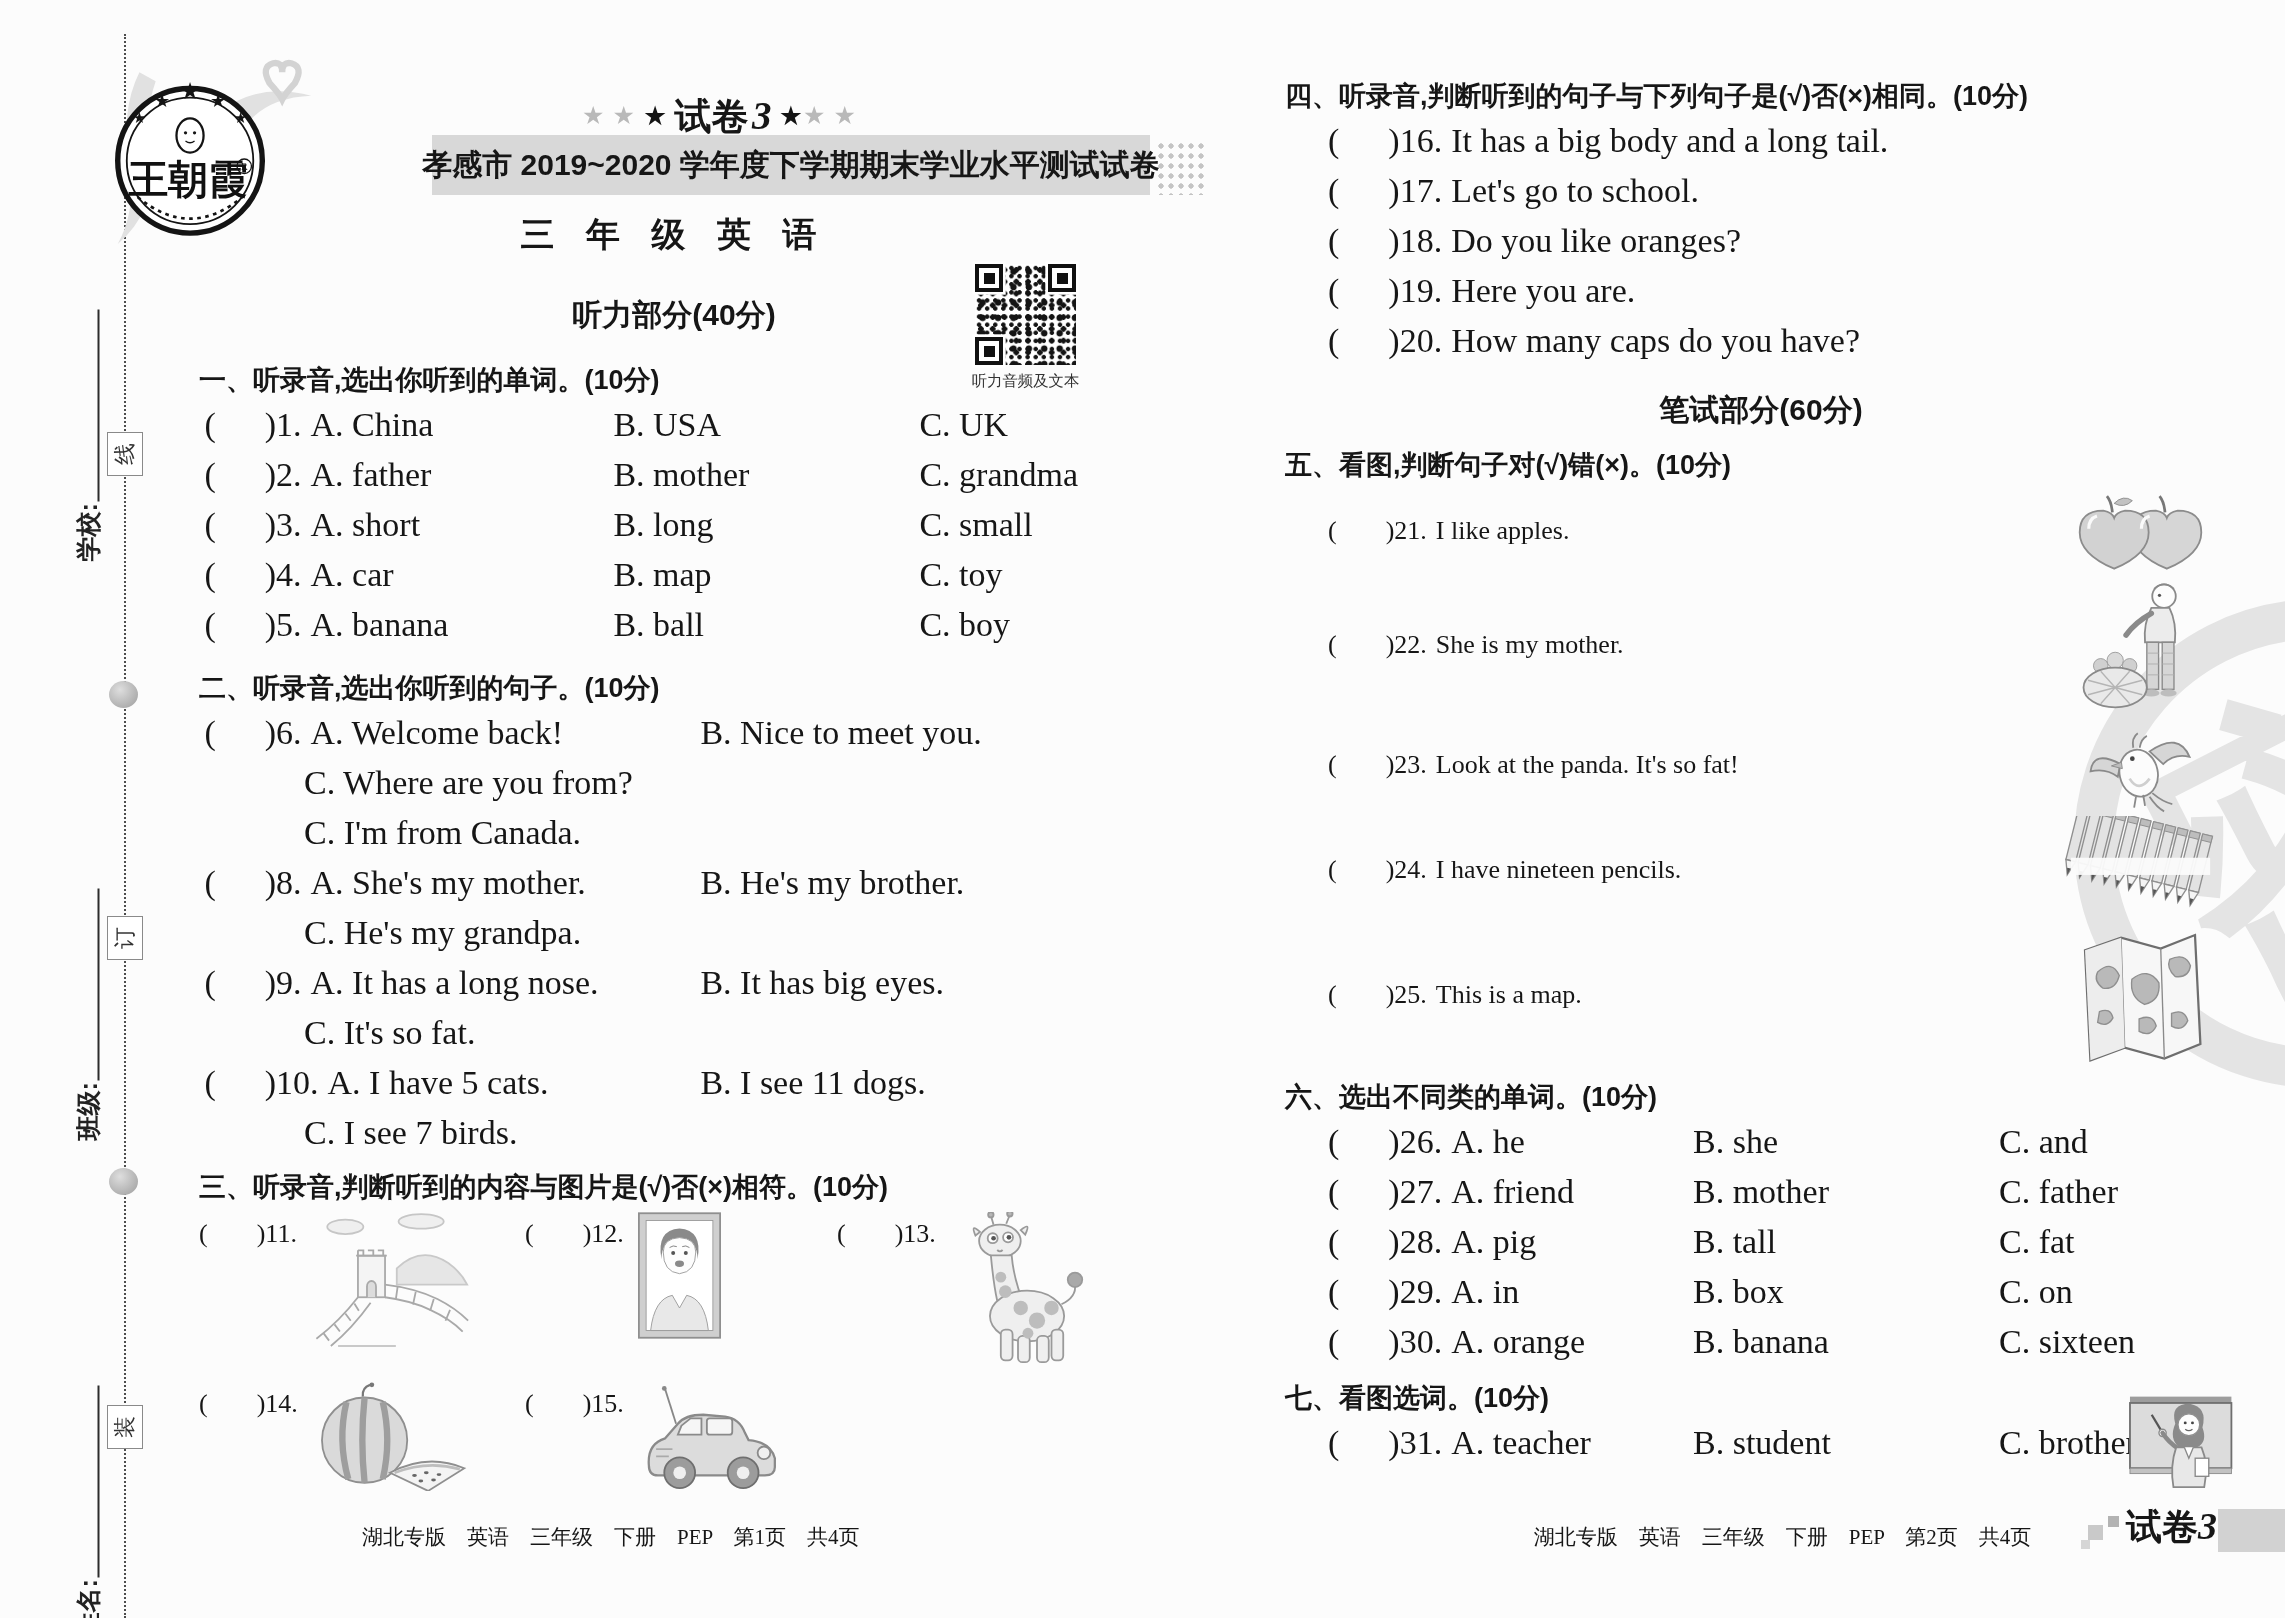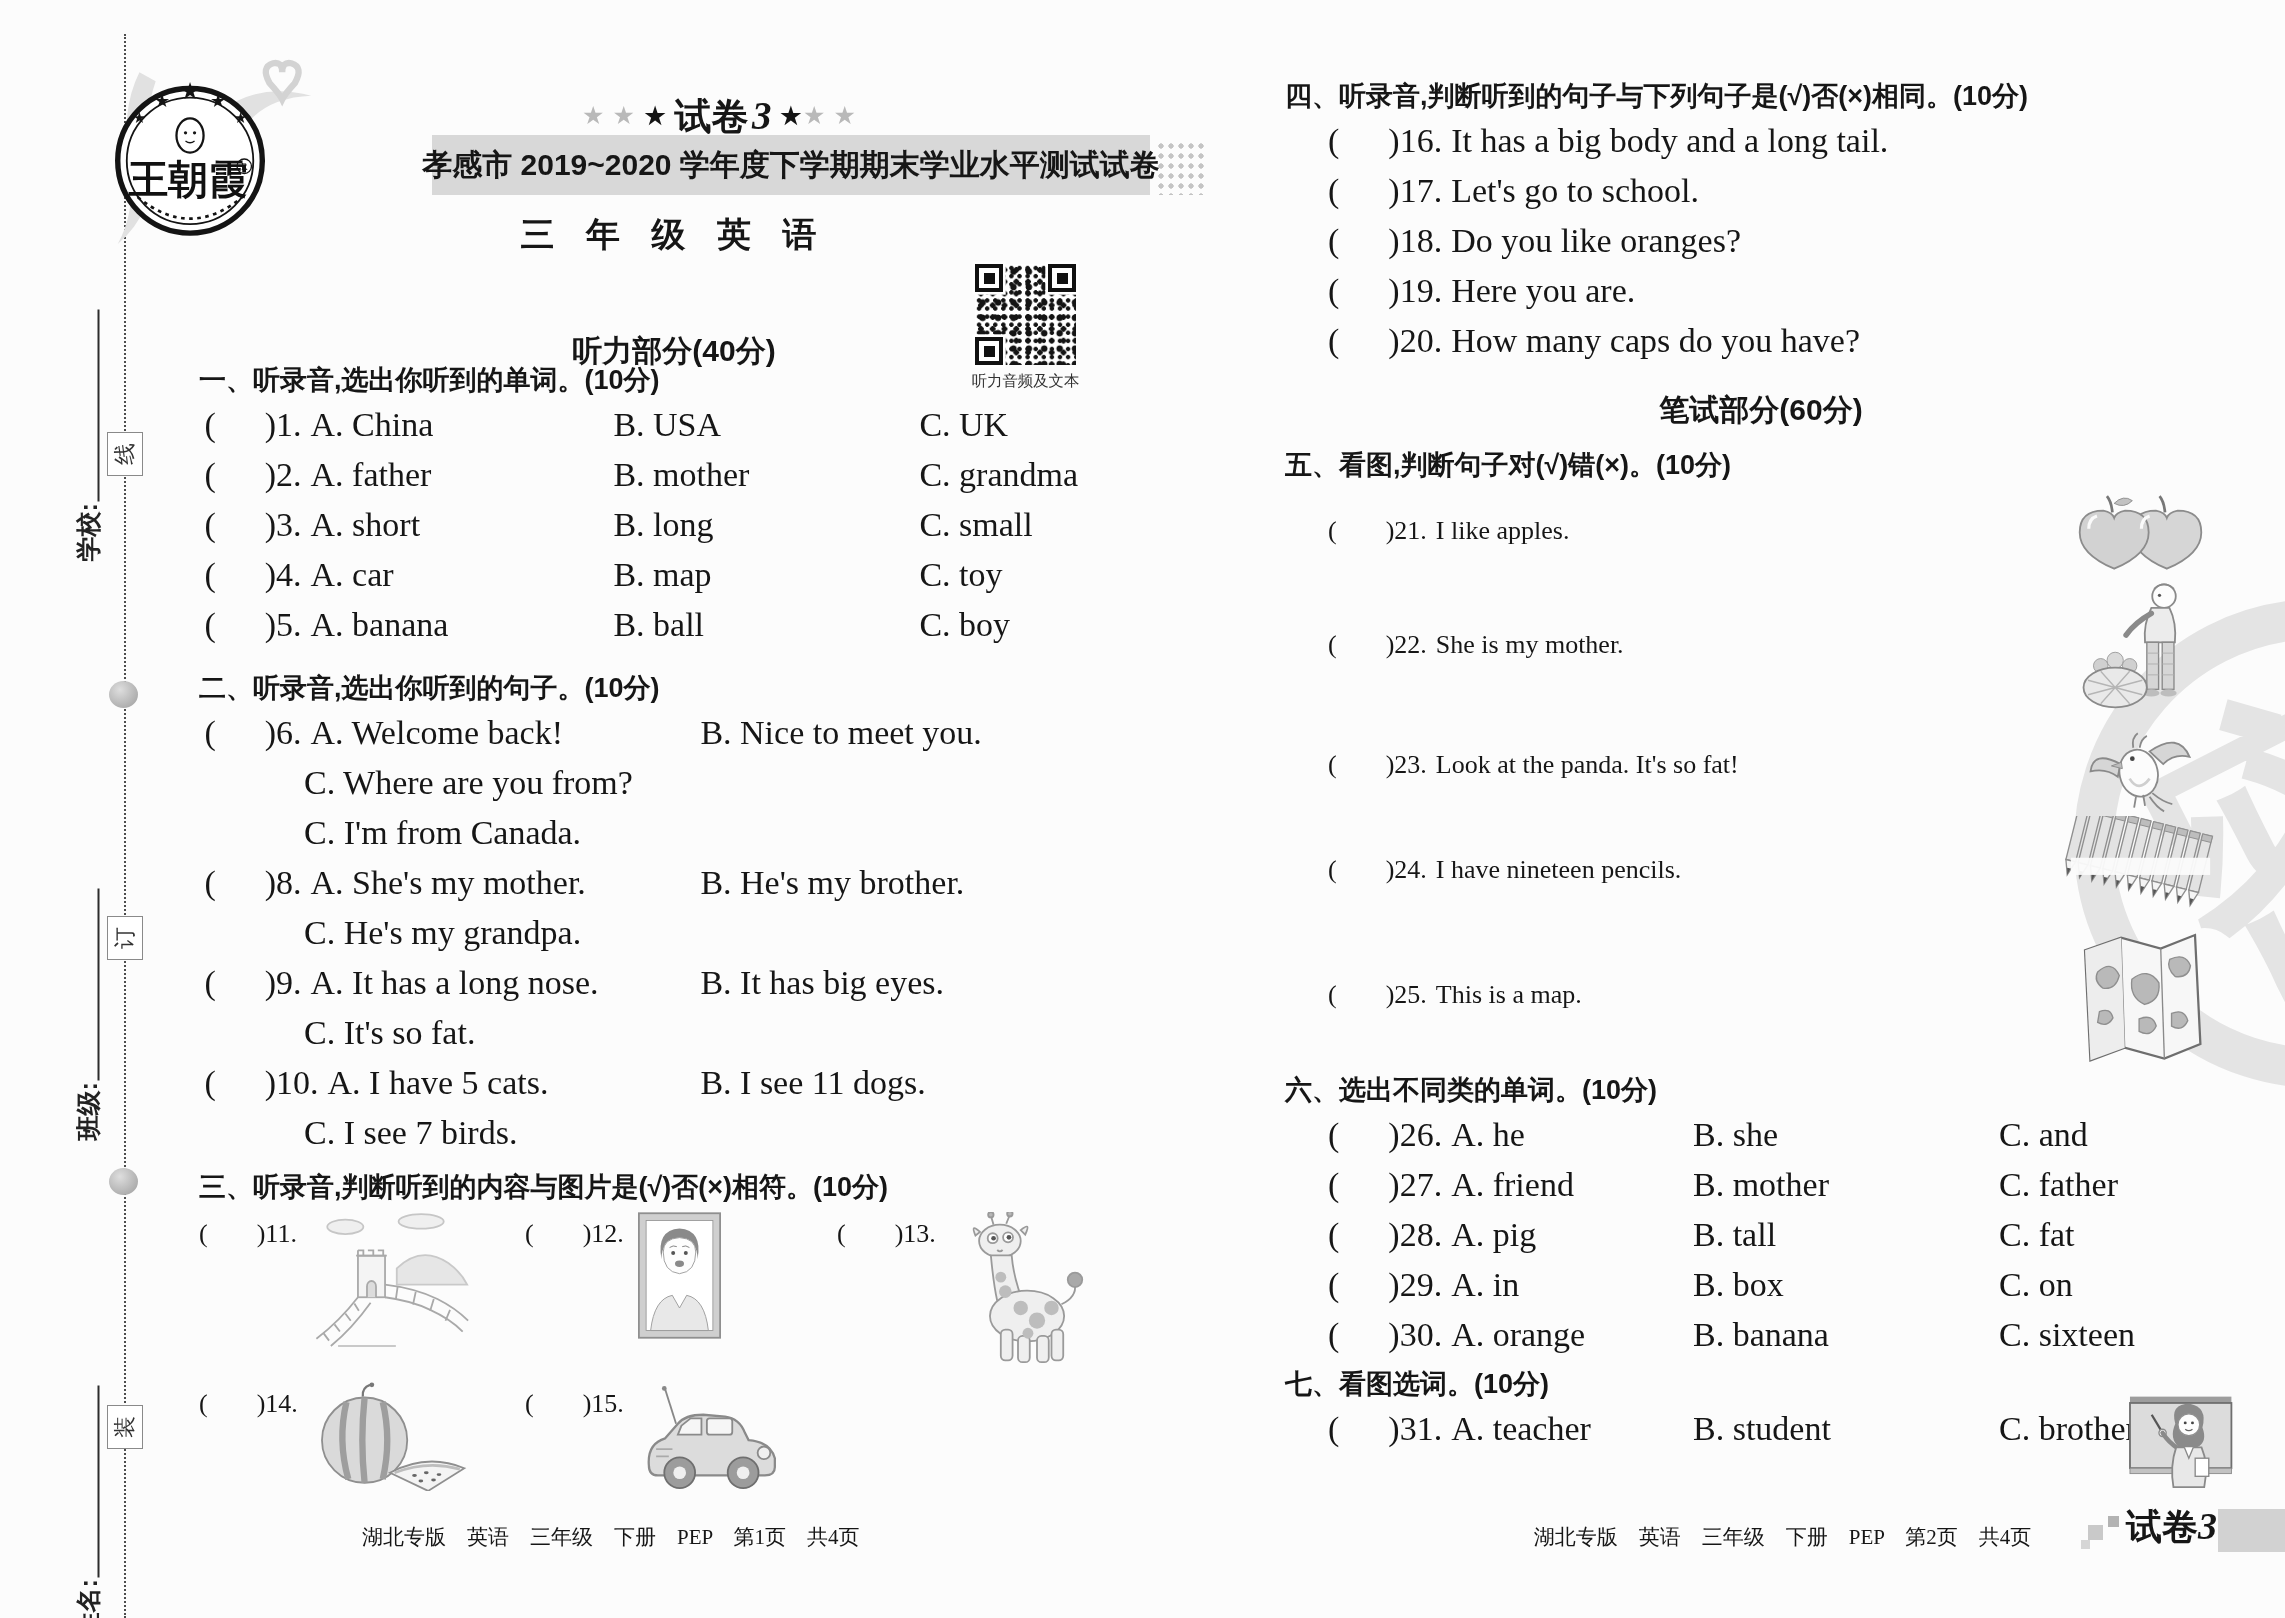--- a/index.html
+++ b/index.html
@@ -24,21 +24,21 @@
   .st-cn{font-weight:bold;font-size:37px;margin:0 3.6px 0 7.2px;font-family:"Liberation Serif",serif;}
   .st-num{font-weight:bold;font-style:italic;font-size:39px;margin-right:7.2px;}
   .band{position:absolute;left:432px;top:135px;width:718px;height:60px;background:#d8d8d8;
         display:flex;align-items:center;justify-content:center;font-family:"Liberation Sans",sans-serif;
         font-weight:bold;font-size:30px;white-space:nowrap;}
   .dots{position:absolute;left:1156px;top:141px;width:49px;height:54px;
         background-image:radial-gradient(#c4c4c4 2.4px,transparent 2.9px);background-size:10px 10px;}
   .grade{position:absolute;left:199px;top:212px;width:950px;text-align:center;
          font-family:"Liberation Sans",sans-serif;font-weight:bold;font-size:34px;letter-spacing:11px;}
   .part-h{font-family:"Liberation Sans",sans-serif;font-weight:bold;font-size:30px;text-align:center;}
-  #listening{position:absolute;left:199px;top:295px;width:950px;margin-top:36px;}
+  #listening{position:absolute;left:199px;top:295px;width:950px;}
   
   .qr{position:absolute;left:975px;top:264px;width:101px;height:101px;background:#fff;
       background-image:radial-gradient(#141414 34%,transparent 40%),
                        radial-gradient(#141414 30%,transparent 36%),
                        radial-gradient(#141414 26%,transparent 34%);
       background-size:8.1px 8.1px,11.8px 11.8px,15.4px 15.4px;}
   .qrf{position:absolute;width:20px;height:20px;border:4.5px solid #111;background:#fff;box-shadow:0 0 0 2.7px #fff;}
   .qrf::after{content:"";position:absolute;left:4.5px;top:4.5px;width:11px;height:11px;background:#111;}
   .qrf.tl{left:0;top:0}.qrf.tr{right:0;top:0}.qrf.bl{left:0;bottom:0}
   .qr-cap{position:absolute;left:937px;top:371px;width:177px;text-align:center;font-size:15.4px;color:#333;}
@@ -47,21 +47,21 @@
   .colR{position:absolute;left:1285px;top:76px;width:952px;}
   .sec-title{font-family:"Liberation Sans",sans-serif;font-weight:bold;font-size:27px;line-height:40px;margin:0;}
   .q{font-size:34px;line-height:50px;}
   .r3{display:grid;grid-template-columns:409px 306px 1fr;padding-left:5.4px;}
   .r3b{display:grid;grid-template-columns:365px 306px 1fr;padding-left:43px;}
   .r2a{display:grid;grid-template-columns:496px 1fr;padding-left:5.4px;}
   .r2c{padding-left:105px;}
   .r1{padding-left:43px;}
   .sp{display:inline-block;width:49px;}
   .qno{padding-right:9px;}
-  .mt10{margin-top:9px}.mt16{margin-top:4px}.mt20{margin-top:18px}
+  .mt10{margin-top:9px}.mt16{margin-top:11px}.mt20{margin-top:18px}
   .s3row{display:flex;align-items:flex-start;margin-top:7.2px;}
   .s3item{display:flex;align-items:flex-start;font-size:26px;line-height:40px;}
   .s3item .imgslot{margin-left:5.4px;margin-top:-1.8px;}
   .w1{width:326px}.w2{width:312px}
   .s5r{display:flex;align-items:center;padding-left:43px;font-size:26px;}
   .s5r .imgslot{margin-left:auto;width:194px;display:flex;justify-content:center;align-items:center;}
   #written{margin:23.5px 0 14.5px;}
   
   .footL{position:absolute;left:362px;top:1523px;width:597px;font-size:21px;white-space:pre;}
   .footR{position:absolute;left:1475px;top:1523px;width:615px;text-align:center;font-size:21px;white-space:pre;}

